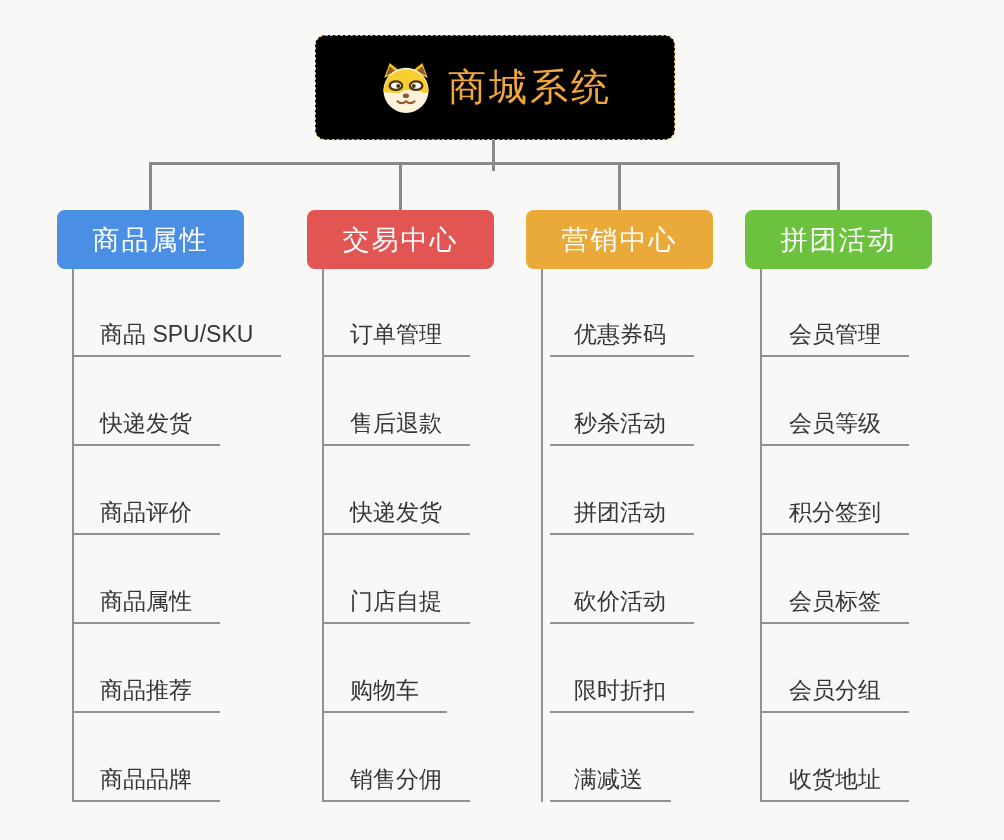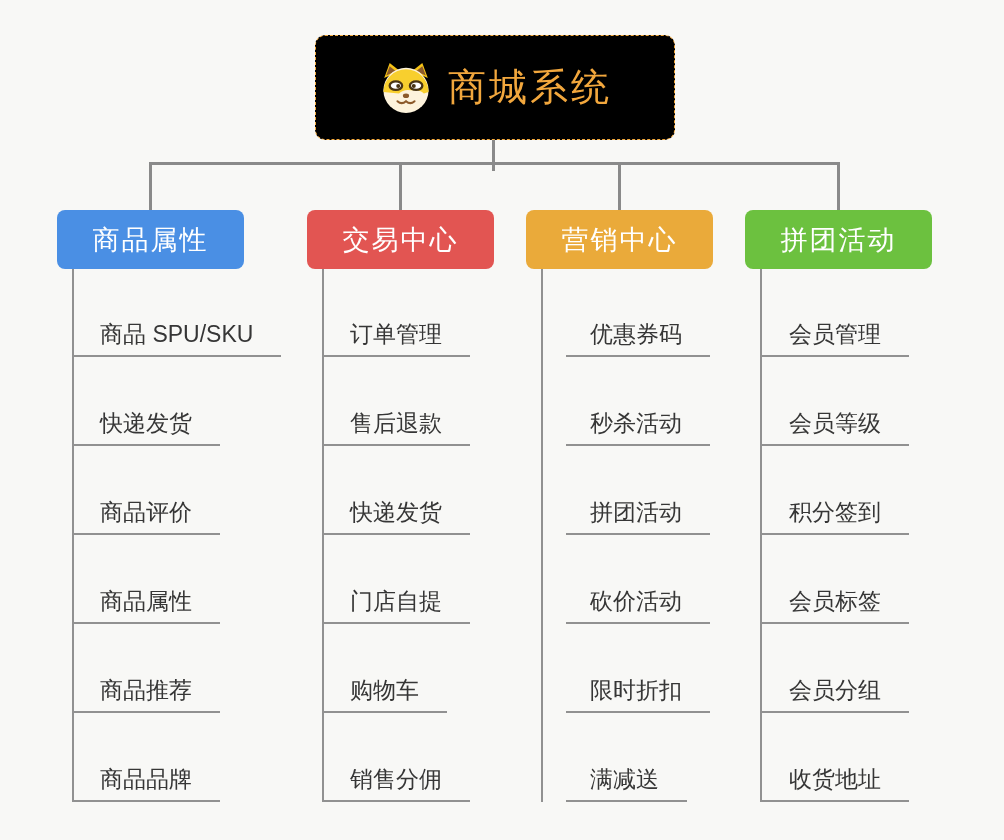--- a/index.html
+++ b/index.html
@@ -45,21 +45,21 @@
   .branch-1 { left:57px; }  .branch-2 { left:307px; }
   .branch-3 { left:526px; } .branch-4 { left:745px; }
 
   
   .leaf {
     position:absolute; display:inline-block; white-space:nowrap;
     font-size:23px; color:#363636; line-height:30px;
     padding:0 28px 6px 27px;
     border-bottom:2px solid #919191;
   }
-  .lc1 { left:73px; } .lc2 { left:323px; } .lc3 { left:566px;padding-left:24px; } .lc4 { left:761px;padding-left:28px; }
+  .lc1 { left:73px; } .lc2 { left:323px; } .lc3 { left:550px;padding-left:24px; } .lc4 { left:761px;padding-left:28px; }
   .lr1 { top:319px; } .lr2 { top:408px; } .lr3 { top:497px; }
   .lr4 { top:586px; } .lr5 { top:675px; } .lr6 { top:764px; }
 </style>
 </head>
 <body>
 
 <div class="canvas">
 
   <div class="line root-stem"></div>
   <div class="line h-line"></div>

